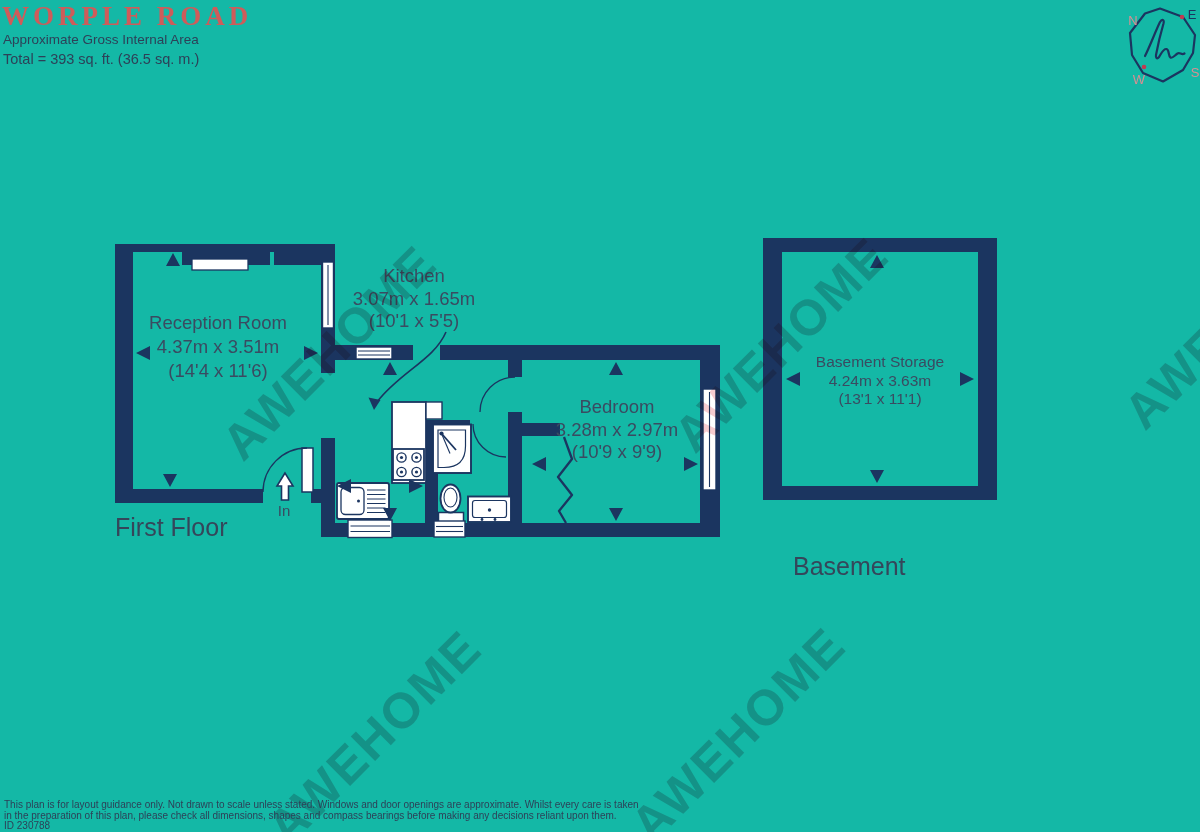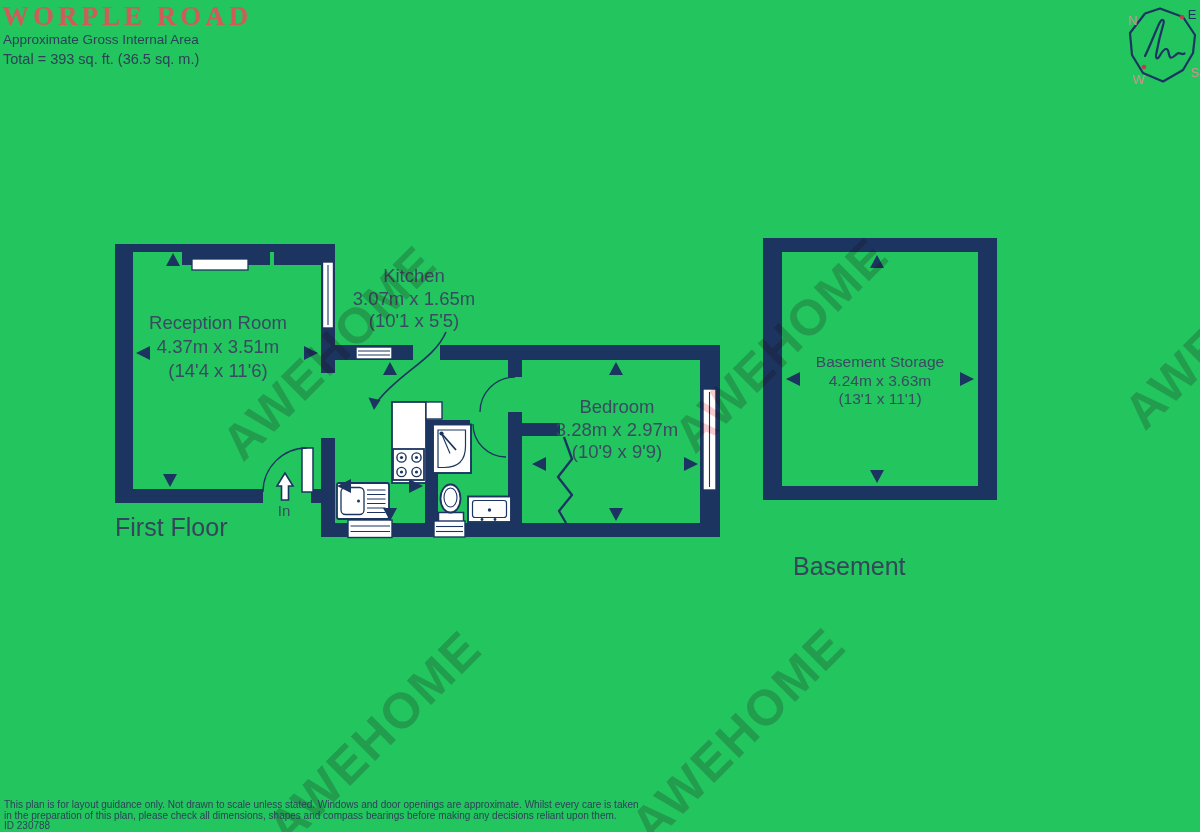--- a/index.html
+++ b/index.html
@@ -1,16 +1,16 @@
 <!DOCTYPE html>
 <html style="--navy: #1b3560; --room_text: #3a4b61; --floor_text: #35465a; --text_navy: #2d4158; --title_red: #ce5c5a; --watermark_pink: #ee97a0; --compass_pink: #d98e92; --dot_red: #c23a50;"><head>
 <meta charset="utf-8">
 <style>
   html,body{margin:0;padding:0;background:#ffffff;}
-  .page{position:relative;width:1200px;height:832px;background:#22c55e;overflow:hidden;
+  .page{position:relative;width:1200px;height:832px;background:#14b8a6;overflow:hidden;
         font-family:"Liberation Sans",sans-serif;}
   svg{position:absolute;left:0;top:0;}
   .wall{fill:var(--navy,#1b3560);}
   .tri{fill:var(--navy,#1b3560);}
   .white-shape{fill:#ffffff;stroke:var(--navy,#1b3560);}
   .line{fill:none;stroke:var(--navy,#1b3560);}
   .room-label{font-family:"Liberation Sans",sans-serif;font-size:18.5px;fill:var(--room_text,#3a4b61);text-anchor:middle;}
   .room-label.small{font-size:15.5px;}
   .floor-label{font-family:"Liberation Sans",sans-serif;font-size:25px;fill:var(--floor_text,#35465a);}
   .in-label{font-family:"Liberation Sans",sans-serif;font-size:15px;fill:var(--room_text,#3a4b61);text-anchor:middle;}

